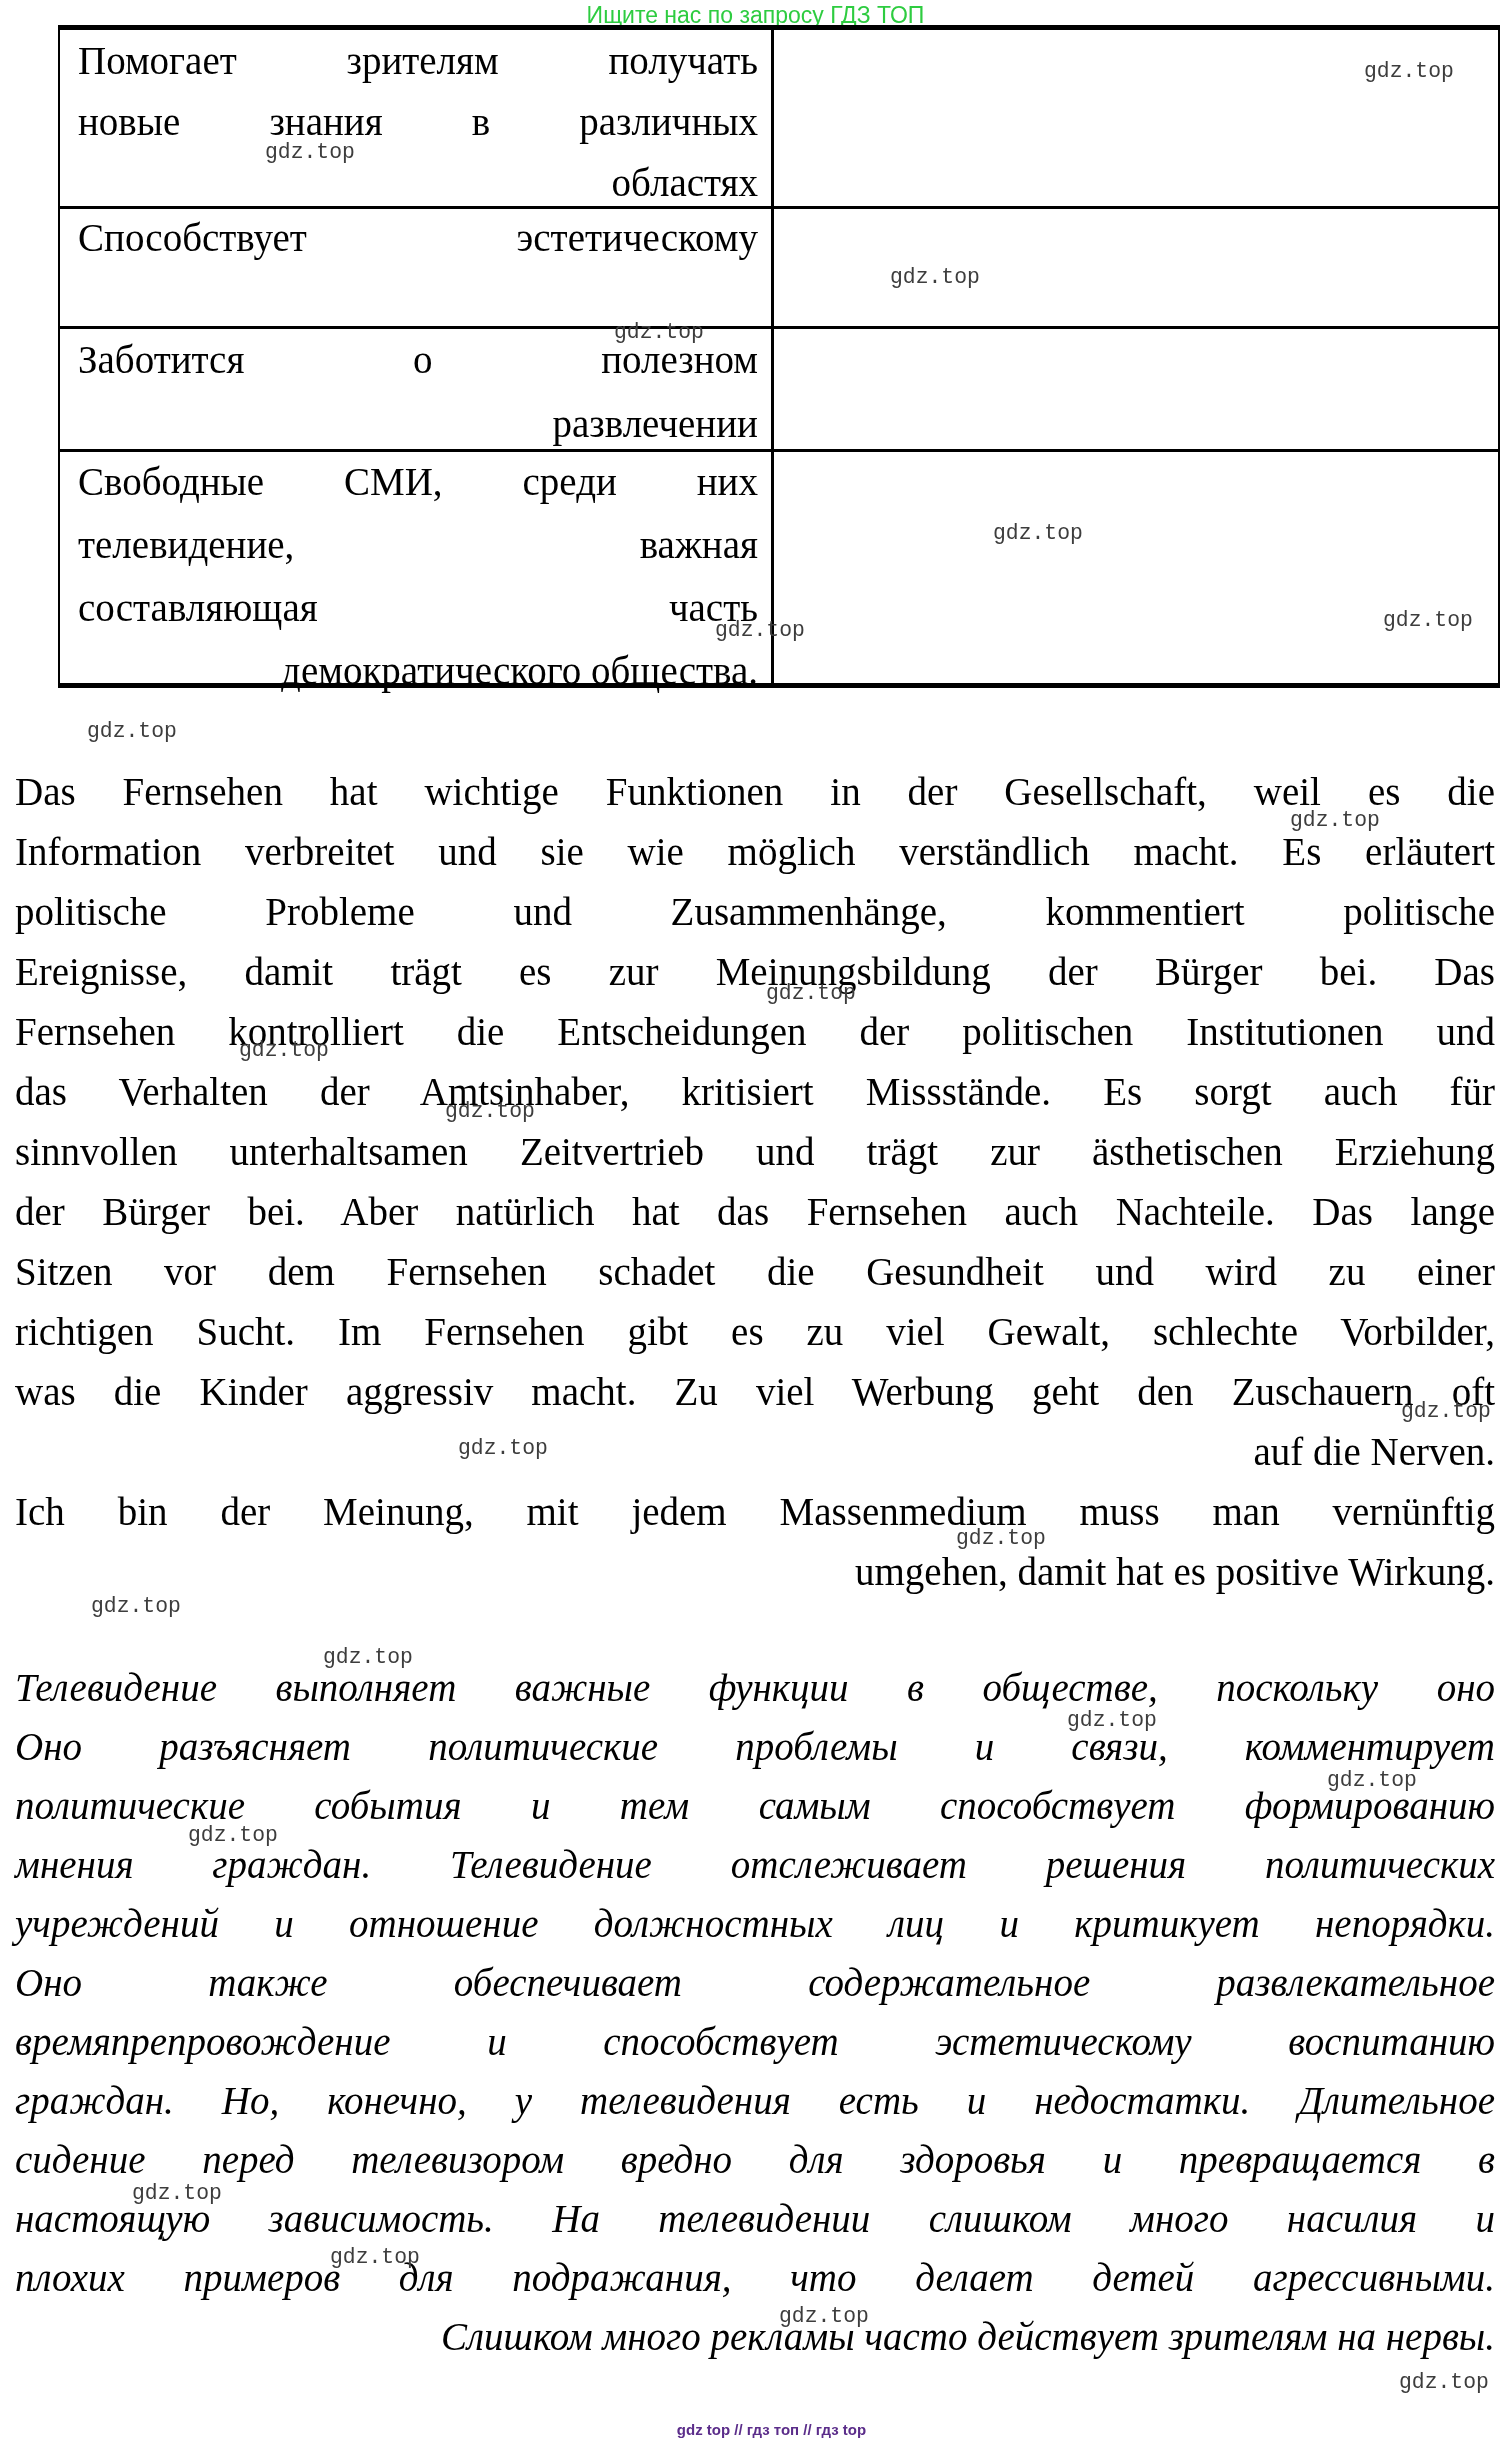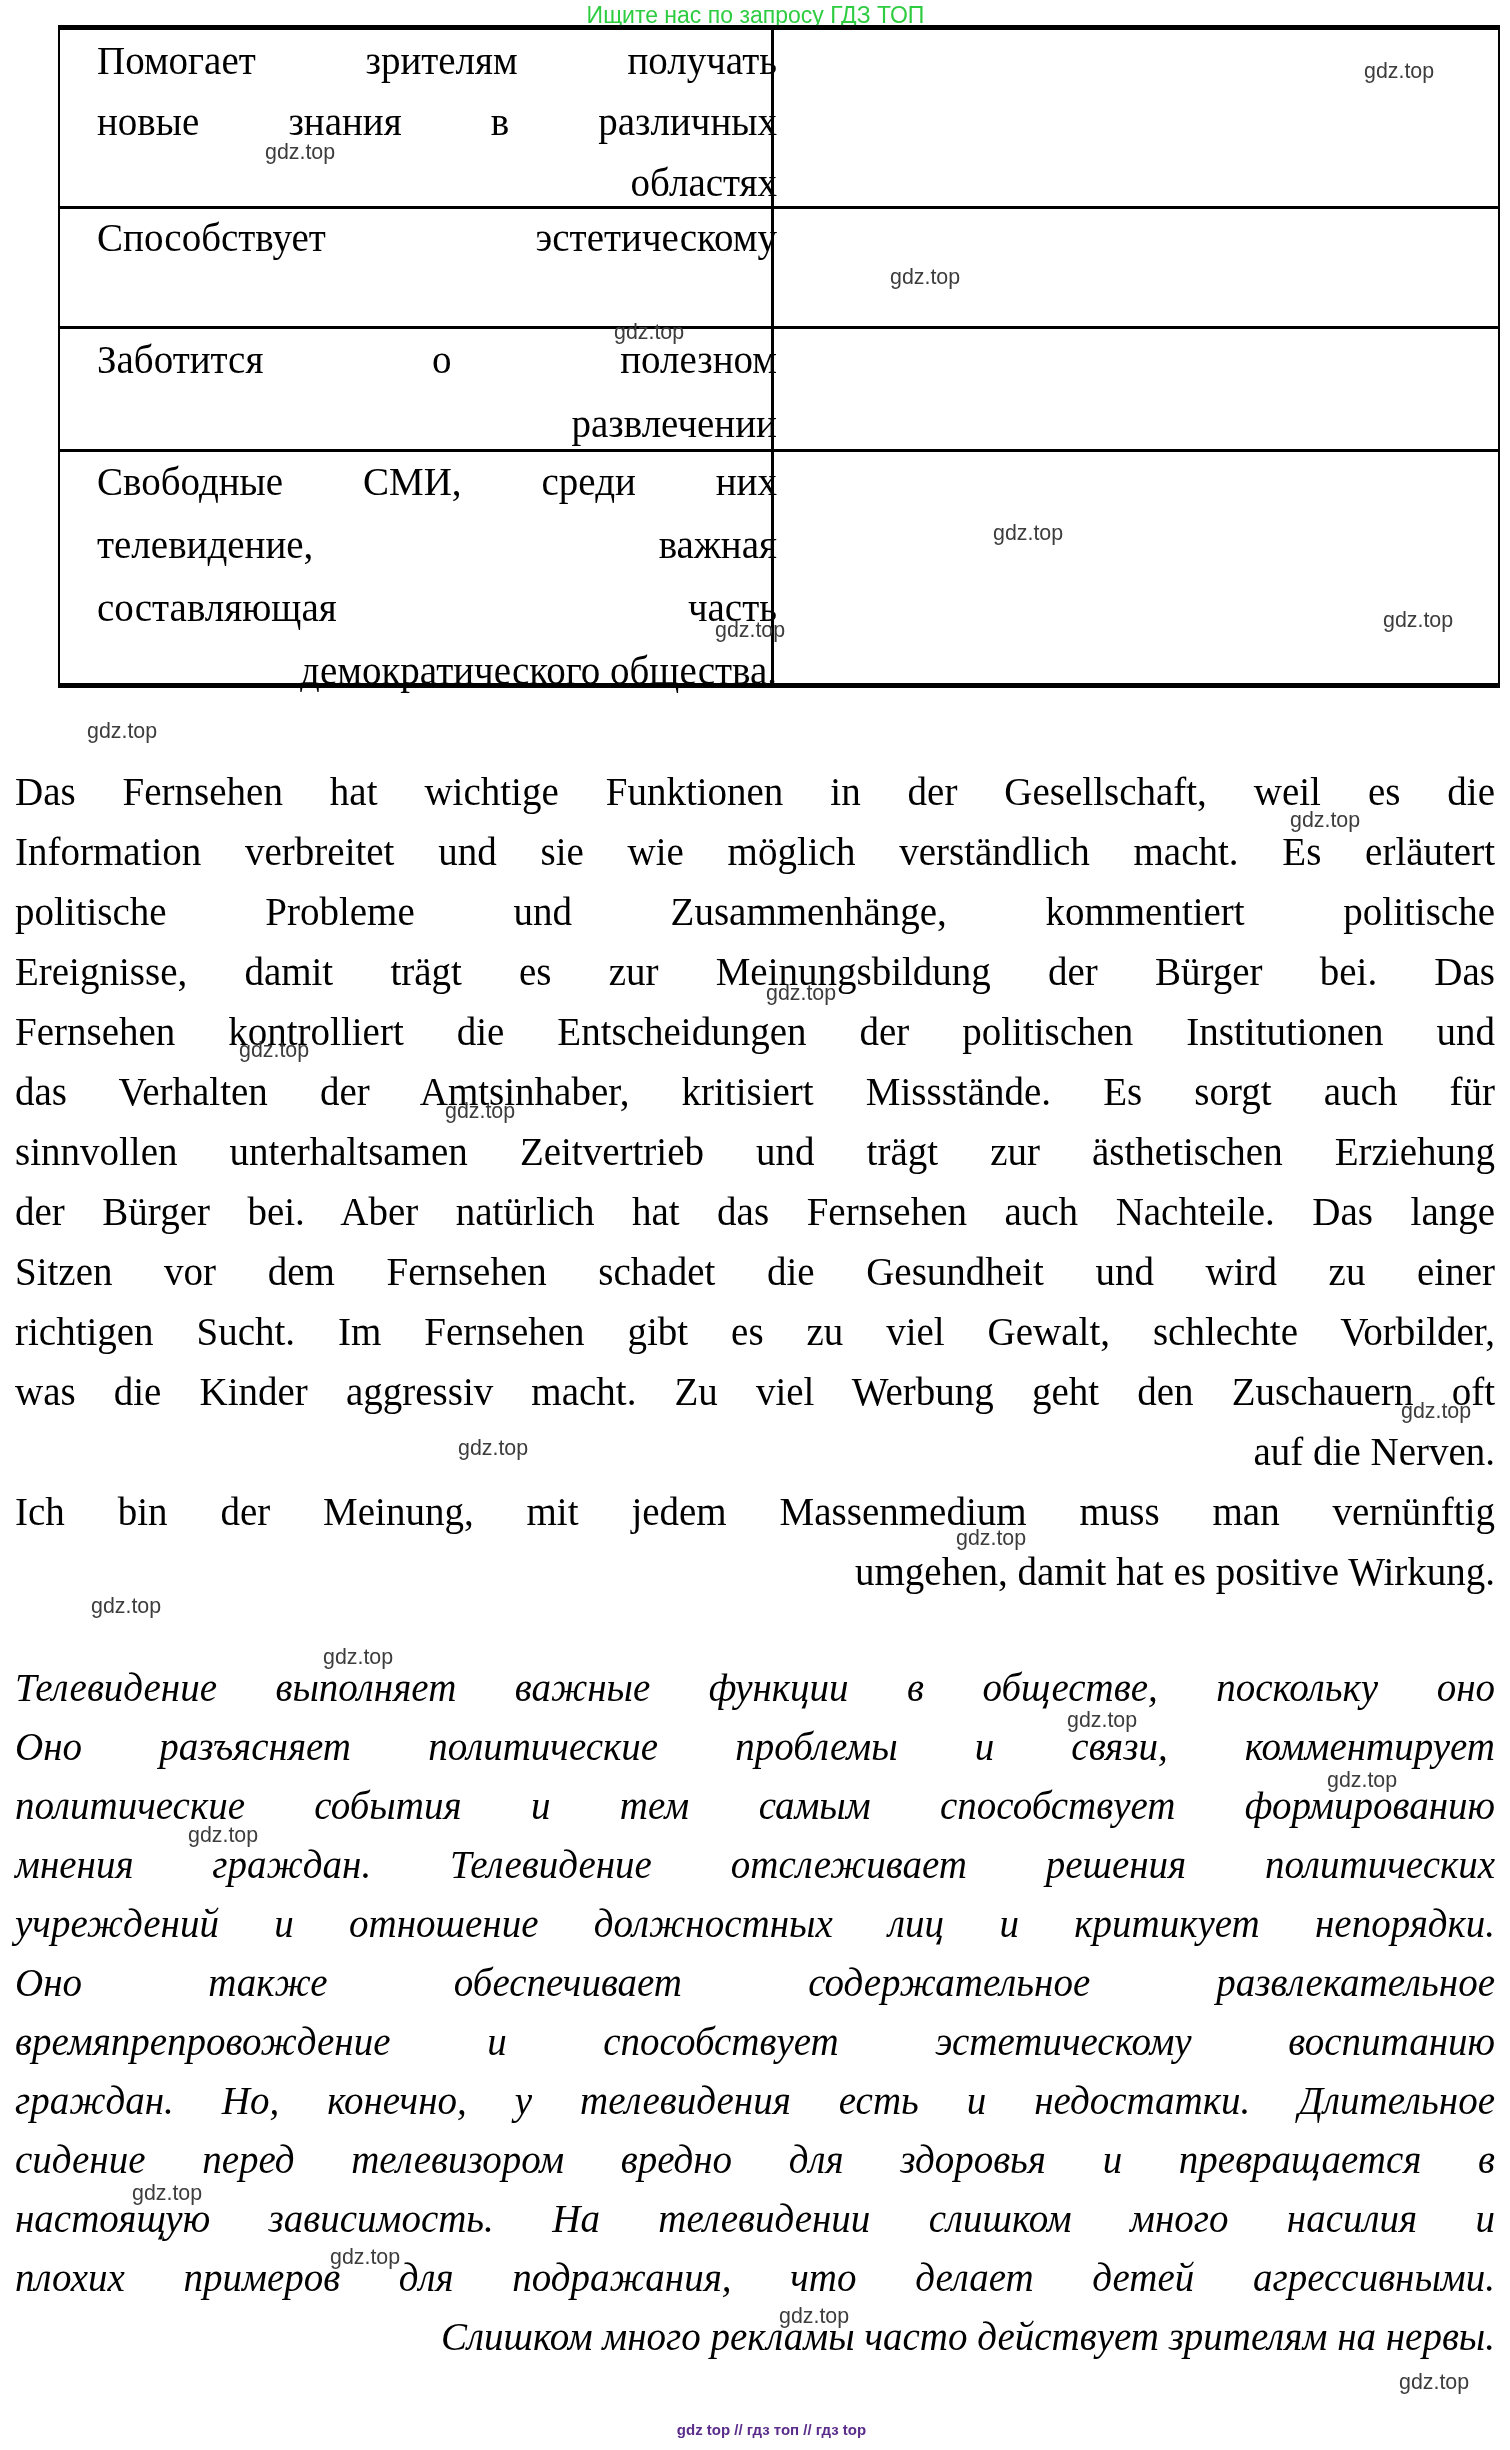--- a/index.html
+++ b/index.html
@@ -12,30 +12,30 @@
           font-family:"Liberation Sans",sans-serif;font-size:15px;font-weight:600;color:#5b2d8a;}
   
   .tbl{position:absolute;left:58px;top:25px;width:1442px;height:663px;box-sizing:border-box;
        border:2.5px solid #000;border-top-width:5px;border-bottom-width:5px;}
   .hline{position:absolute;left:0;width:100%;height:2.5px;background:#000;}
   .vline{position:absolute;top:0;left:711px;width:3.3px;height:100%;background:#000;}
   .cellblock{position:absolute;left:18px;width:680px;}
   
   .jline{text-align:justify;text-align-last:justify;}
   .lline{text-align:right;}
-  .tbl .cellblock{font-size:39px;margin-left:19px;}
+  .tbl .cellblock{font-size:39px;}
   .r1{top:0;line-height:61px;}
   .r2{top:177px;line-height:61px;}
   .r3{top:298px;line-height:64px;}
   .r4{top:420px;line-height:63px;}
   .body-block{position:absolute;left:15px;width:1480px;font-size:39px;}
   .german{top:762px;line-height:60px;}
   .russian{top:1658px;line-height:59px;font-style:italic;}
   
-  .wm{position:absolute;font-family:Liberation Sans, sans-serif;font-size:21.4px;color:#3d3d3d;white-space:nowrap;}
+  .wm{position:absolute;font-family:Liberation Mono, monospace;font-size:21.4px;color:#3d3d3d;white-space:nowrap;}
 </style>
 </head>
 <body>
 
 <div class="promo">Ищите нас по запросу ГДЗ ТОП</div>
 
 <div class="tbl">
   <div class="vline"></div>
   <div class="hline" style="top:176px;"></div>
   <div class="hline" style="top:296px;"></div>

